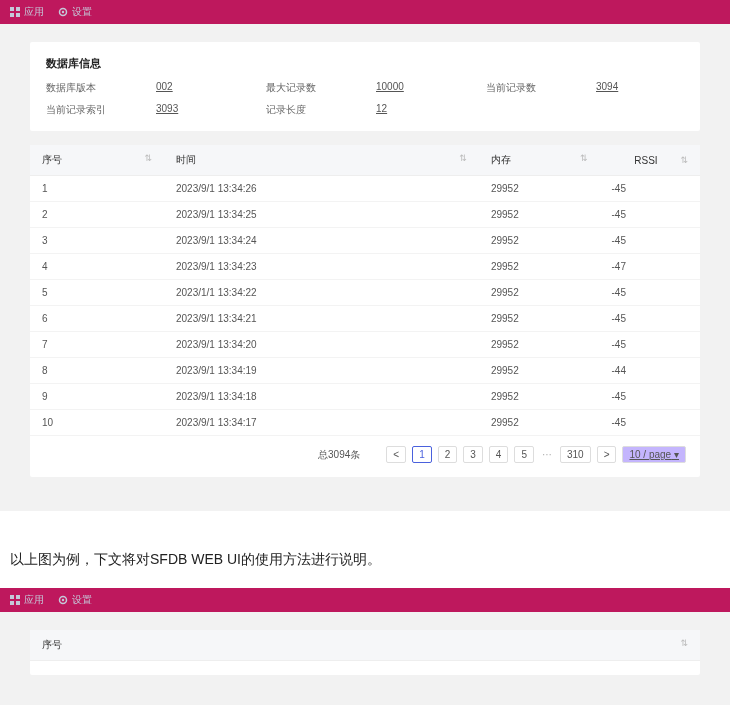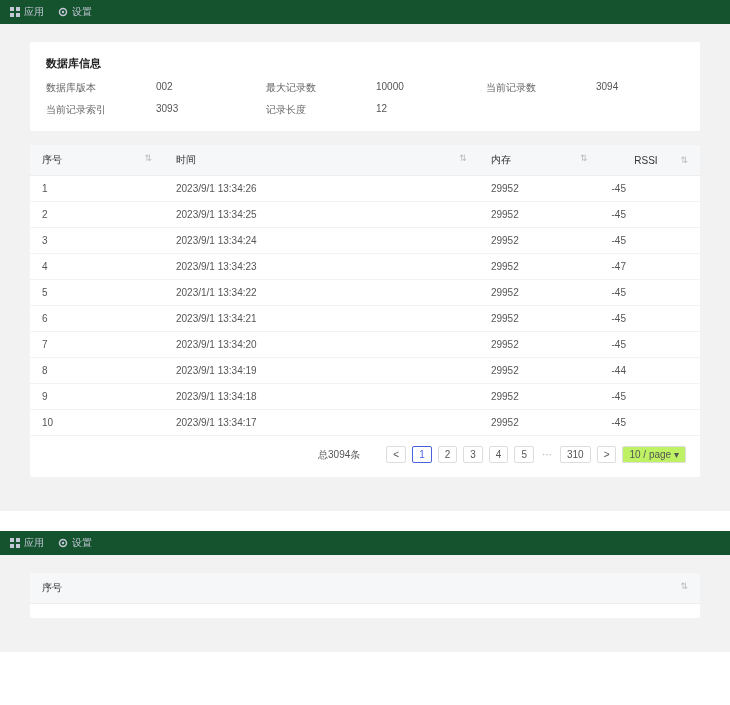--- a/index.html
+++ b/index.html
@@ -1,48 +1,48 @@
 <!DOCTYPE html>
 <html><head>
 <meta charset="utf-8">
 <style>
   * { box-sizing: border-box; margin: 0; padding: 0; }
   body { font-family: -apple-system, BlinkMacSystemFont, "Segoe UI", Arial, sans-serif; background: #fff; color: #333; font-size: 12px; }
   .page { width: 730px; margin: 0 auto; padding: 0; }
 
   .app-frame { background: #f2f2f2; padding-bottom: 20px; margin-bottom: 20px; }
-  .navbar { background: #14532d; height: 24px; display: flex; align-items: center; padding: 0 10px; gap: 14px; color: #c5c8d9; font-size: 10px; }
+  .navbar { background: #be185d; height: 24px; display: flex; align-items: center; padding: 0 10px; gap: 14px; color: #c5c8d9; font-size: 10px; }
   .nav-item { display: inline-flex; align-items: center; gap: 4px; cursor: pointer; }
   .nav-icon { width: 10px; height: 10px; display: inline-block; }
 
   .content { padding: 18px 30px 0 30px; }
 
   .card { background: #fff; border-radius: 2px; padding: 14px 16px; margin-bottom: 14px; box-shadow: 0 0 0 rgba(0,0,0,0); }
 
   .info-title { font-size: 11px; font-weight: 700; color: #222; margin-bottom: 10px; }
   .info-grid { display: grid; grid-template-columns: 110px 110px 110px 110px 110px 1fr; row-gap: 8px; font-size: 10px; color: #666; }
   .info-label { color: #666; }
-  .info-val { color: #555; }
+  .info-val { color: #555; text-decoration: underline; }
 
   .table-card { padding: 0 0 14px 0; }
   table { width: 100%; border-collapse: collapse; font-size: 10px; }
   thead th { background: #f6f7f9; color: #333; font-weight: 500; text-align: left; padding: 8px 12px; border-bottom: 1px solid #eee; }
   thead th .sort { float: right; color: #bbb; font-size: 9px; }
   tbody td { padding: 7px 12px; border-bottom: 1px solid #f3f3f3; color: #555; }
   .col-idx { width: 20%; }
   .col-time { width: 47%; }
   .col-mem { width: 18%; }
   .col-rssi { width: 15%; text-align: center; }
 
   .pager { display: flex; justify-content: flex-end; align-items: center; gap: 6px; padding: 10px 14px 0 14px; font-size: 10px; color: #555; }
   .pg-total { margin-right: 20px; color: #555; }
   .pg-btn { border: 1px solid #ddd; padding: 2px 6px; border-radius: 2px; color: #555; cursor: pointer; background: #fff; min-width: 16px; text-align: center; }
   .pg-btn.active { border-color: #4a61dd; color: #4a61dd; }
   .pg-ell { color: #aaa; padding: 0 2px; }
-  .pg-size { border: 1px solid #ddd; padding: 2px 6px; border-radius: 2px; color: #555; background: #bef264; }
+  .pg-size { border: 1px solid #ddd; padding: 2px 6px; border-radius: 2px; color: #555; background: #c4b5fd; text-decoration: underline; }
 
   .doc-text { font-size: 14px; color: #222; line-height: 1.8; padding: 16px 10px; }
   .doc-text strong { font-weight: 700; }
 </style>
 </head>
 <body>
 <div class="page">
 
 <div class="app-frame">
   <div class="navbar">
@@ -173,20 +173,23 @@
         <span class="pg-btn">5</span>
         <span class="pg-ell">···</span>
         <span class="pg-btn">310</span>
         <span class="pg-btn">&gt;</span>
         <span class="pg-size"><span>10 / page</span> <span>▾</span></span>
       </div>
     </div>
   </div>
 </div>
 
+<div class="doc-text">
+  <span>以上图为例，下文将对SFDB WEB UI的使用方法进行说明。</span>
+</div>
 
 
 <div class="app-frame">
   <div class="navbar">
     <span class="nav-item">
       <span class="nav-icon">
         <svg viewBox="0 0 10 10">
               <rect x="0" y="0" width="4" height="4" fill="#c5c8d9"></rect>
               <rect x="6" y="0" width="4" height="4" fill="#c5c8d9"></rect>
               <rect x="0" y="6" width="4" height="4" fill="#c5c8d9"></rect>

